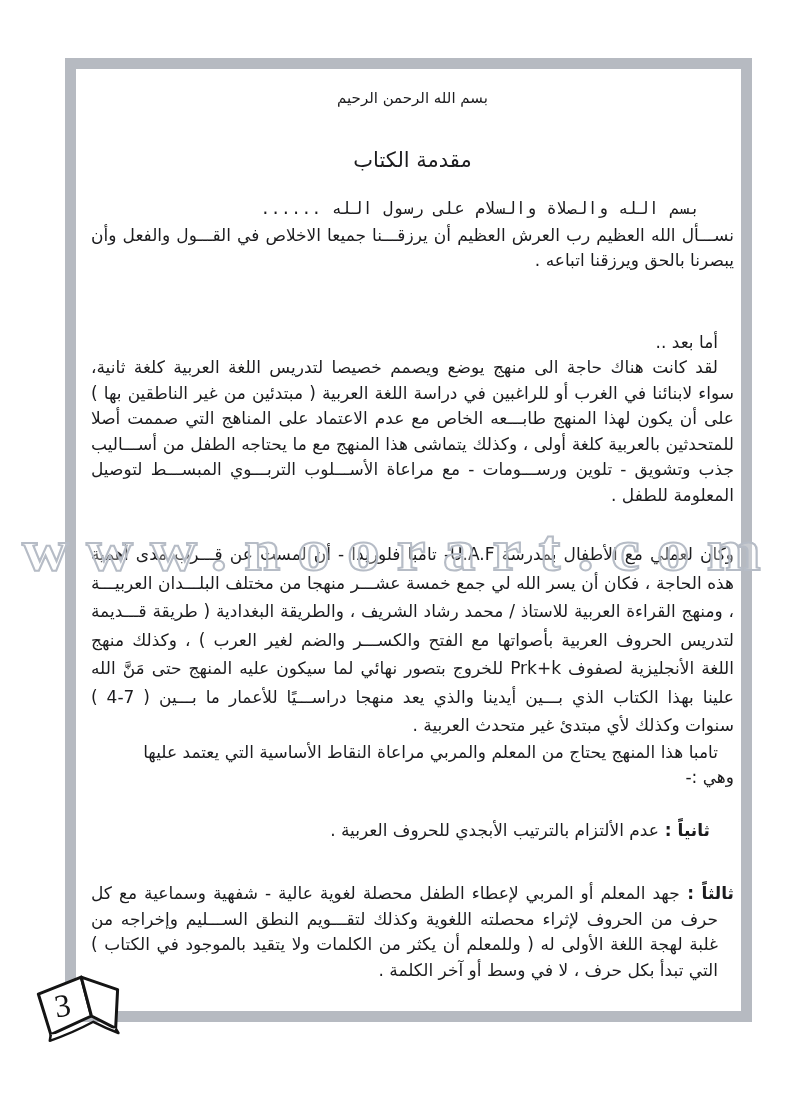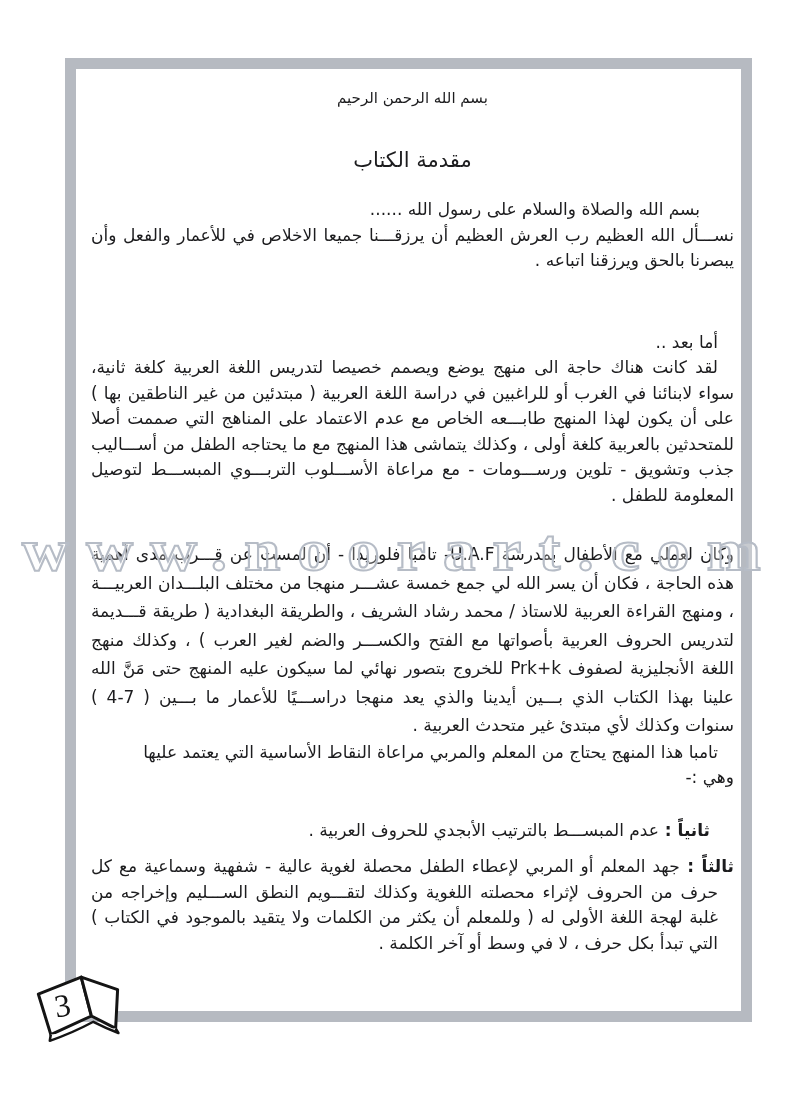--- a/index.html
+++ b/index.html
@@ -12,29 +12,29 @@
     position:absolute;left:65px;top:58px;width:687px;height:964px;
     border:11px solid #b6bac1;box-sizing:border-box;background:#ffffff;z-index:1;
   }
   .content{
     position:absolute;left:91px;top:70px;width:643px;z-index:2;
     direction:rtl;font-size:17px;line-height:25.5px;
   }
   .basmala{margin-top:16px;text-align:center;font-size:15px;}
   .title{margin-top:36px;text-align:center;font-size:21px;font-weight:normal;}
   .p{margin:0;text-align:justify;}
-  .p-salutation{margin-top:24px;text-indent:34px;}
+  .p-salutation{margin-top:24px;text-indent:34px;font-family:Liberation Mono, monospace;}
   .p-amma{margin-top:56px;text-indent:16px;}
   .p-need{text-indent:16px;}
   .p-exp{margin-top:32px;line-height:28.5px;}
   .p-but{text-indent:16px;}
   .item{margin:0;text-align:justify;}
   .item-1{margin-top:22px;padding-right:12px;}
   .item-2{margin-top:27px;padding-right:24px;}
-  .item-3{margin-top:11px;padding-right:16px;text-indent:-16px;}
+  .item-3{margin-top:38px;padding-right:16px;text-indent:-16px;}
   .lbl{white-space:pre;}
   .lbl-bold{font-weight:bold;}
   .watermark{
     position:absolute;top:522px;left:-8px;width:816px;z-index:5;pointer-events:none;
     font-family:"Liberation Serif","DejaVu Serif",serif;font-weight:bold;
     font-size:60px;line-height:56px;letter-spacing:16px;white-space:nowrap;text-align:center;
     color:#bdc3cd;-webkit-text-fill-color:rgba(253,253,253,0.25);
     -webkit-text-stroke:2px #b6bcc6;transform:scaleX(1.08);transform-origin:center;
   }
   .book-badge{position:absolute;left:28px;top:962px;width:100px;height:92px;z-index:7;}
@@ -45,31 +45,31 @@
 
 <div class="scan-page">
 
   <div class="frame"></div>
 
   <div class="content">
     <div class="basmala">بسم الله الرحمن الرحيم</div>
     <div class="title">مقدمة الكتاب</div>
 
     <p class="p p-salutation">بسم الله والصلاة والسلام على رسول الله ......</p>
-    <p class="p">نســـأل الله العظيم رب العرش العظيم أن يرزقـــنا جميعا الاخلاص في للأعمار والفعل  وأن يبصرنا بالحق ويرزقنا اتباعه .</p>
+    <p class="p">نســـأل الله العظيم رب العرش العظيم أن يرزقـــنا جميعا الاخلاص في القـــول والفعل  وأن يبصرنا بالحق ويرزقنا اتباعه .</p>
 
     <p class="p p-amma">أما بعد ..</p>
     <p class="p p-need">لقد كانت هناك حاجة الى منهج يوضع ويصمم خصيصا لتدريس اللغة العربية كلغة ثانية، سواء لابنائنا في الغرب أو للراغبين في دراسة اللغة العربية ( مبتدئين من غير الناطقين بها ) على أن يكون لهذا المنهج طابـــعه الخاص مع عدم الاعتماد على المناهج التي صممت أصلا للمتحدثين بالعربية كلغة أولى ، وكذلك يتماشى هذا المنهج مع ما يحتاجه الطفل من أســـاليب جذب وتشويق - تلوين ورســـومات - مع مراعاة الأســـلوب التربـــوي المبســـط لتوصيل المعلومة للطفل .</p>
 
     <p class="p p-exp">وكان لعملي مع الأطفال بمدرسة U.A.F- تامبا فلوريدا - أن لمست عن قـــرب مدى أهمية هذه الحاجة ، فكان أن يسر الله لي جمع خمسة عشـــر منهجا من مختلف البلـــدان العربيـــة ، ومنهج القراءة العربية للاستاذ / محمد رشاد الشريف ، والطريقة البغدادية ( طريقة قـــديمة لتدريس الحروف العربية بأصواتها مع الفتح والكســـر والضم لغير العرب ) ، وكذلك منهج اللغة الأنجليزية لصفوف Prk+k للخروج بتصور نهائي لما سيكون عليه المنهج حتى مَنَّ الله علينا بهذا الكتاب الذي بـــين أيدينا والذي يعد منهجا دراســـيًا للأعمار ما بـــين ( 7-4 ) سنوات وكذلك لأي مبتدئ غير متحدث العربية .</p>
     <p class="p p-but">تامبا هذا المنهج يحتاج من المعلم والمربي مراعاة النقاط الأساسية التي يعتمد عليها</p>
     <p class="p">وهي :-</p>
 
 
-    <p class="item item-2"><span class="lbl lbl-bold">ثانياً : </span><span>عدم المبســـط بالترتيب الأبجدي للحروف العربية .</span></p>
+    <p class="item item-2"><span class="lbl lbl-bold">ثانياً : </span><span>عدم الألتزام بالترتيب الأبجدي للحروف العربية .</span></p>
 
     <p class="item item-3"><span class="lbl lbl-bold">ثالثاً : </span><span>جهد المعلم أو المربي لإعطاء الطفل محصلة لغوية عالية - شفهية وسماعية مع كل حرف من الحروف لإثراء محصلته اللغوية وكذلك لتقـــويم النطق الســـليم وإخراجه من غلبة لهجة اللغة الأولى له ( وللمعلم أن يكثر من الكلمات ولا يتقيد بالموجود في الكتاب ) التي تبدأ بكل حرف ، لا في وسط أو آخر الكلمة .</span></p>
   </div>
 
   <div class="watermark">www.noorart.com</div>
 
   <div class="book-badge">
     <svg width="100" height="92" viewBox="0 0 100 92" xmlns="http://www.w3.org/2000/svg">
       <g transform="rotate(-9 50 46)">
         <path d="M13 26 L58 16 L62 56 L19 68 Z" fill="#ffffff" stroke="#141414" stroke-width="3" stroke-linejoin="round"></path>

